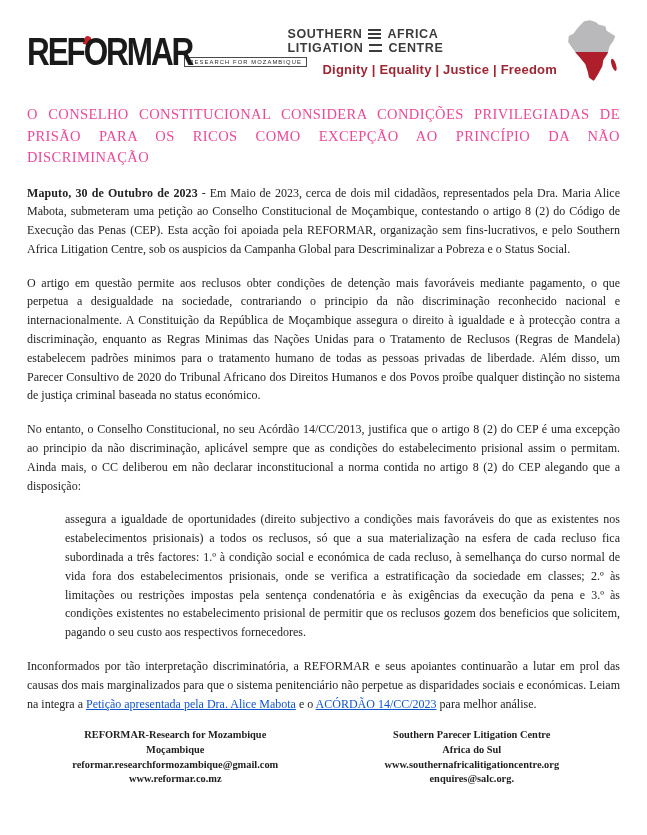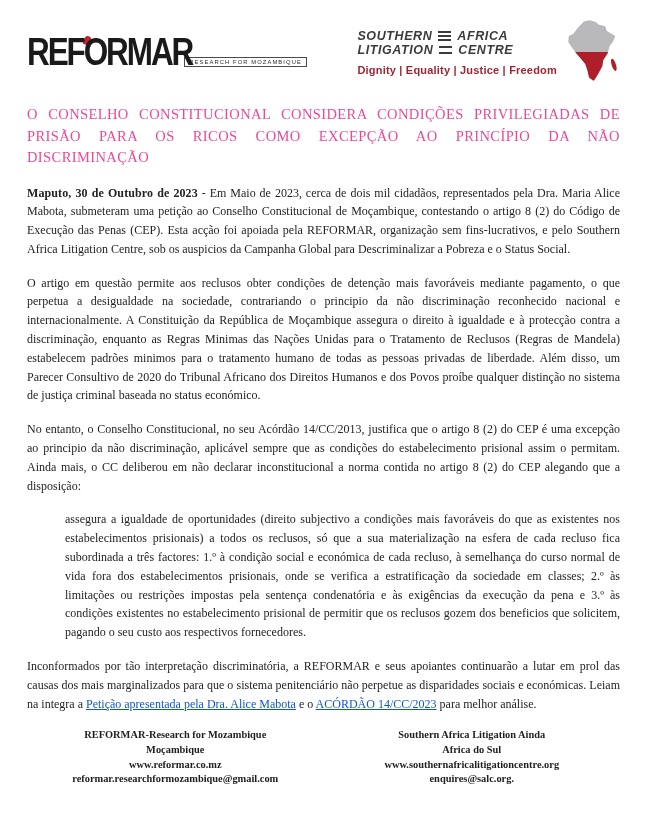--- a/index.html
+++ b/index.html
@@ -39,34 +39,35 @@
     border: 1px solid #4a4a4a; padding: 1px 4px;
     align-self: flex-end; margin: 3px 6px 0 0; white-space: nowrap;
   }
 
   
   .salc { display: flex; align-items: center; gap: 9px; }
   .salc-text { display: flex; flex-direction: column; }
   .salc-row {
     display: flex; align-items: center; gap: 6px;
     font-family: "Liberation Sans", sans-serif; font-weight: bold;
-    font-size: 12.5px; letter-spacing: 0.6px; color: #3b3b3d; line-height: 14px; font-style: italic;
+    font-size: 12.5px; letter-spacing: 0.6px; color: #3b3b3d; line-height: 14px;
   }
   .salc-eq3 {
     display: inline-block; width: 13px; height: 10px;
     background: repeating-linear-gradient(to bottom, #3b3b3d 0 2px, transparent 2px 4px);
   }
   .salc-eq2 {
     display: inline-block; width: 13px; height: 8px;
     border-top: 2px solid #3b3b3d; border-bottom: 2px solid #3b3b3d;
   }
   .salc-tagline {
     font-family: "Liberation Sans", sans-serif; font-weight: bold;
-    font-size: 11px; color: #9E2633; margin-top: 7px; letter-spacing: 0.2px;
+    font-size: 13px; color: #9E2633; margin-top: 7px; letter-spacing: 0.2px;
     white-space: nowrap;
+    margin-left: 35px;
   }
   .africa-map { width: 54px; height: 64px; }
 
   
   .dps {
     position: relative; width: 192px; padding: 2px 16px 4px 16px;
     font-family: "Liberation Sans", sans-serif; text-align: center;
   }
   .dps-kicker {
     font-size: 7px; font-weight: bold; letter-spacing: 0.8px;
@@ -162,24 +163,24 @@
   <p class="para">No entanto, o Conselho Constitucional, no seu Acórdão 14/CC/2013, justifica que o artigo 8 (2) do CEP é uma excepção ao principio da não discriminação, aplicável sempre que as condições do estabelecimento prisional assim o permitam. Ainda mais, o CC deliberou em não declarar inconstitucional a norma contida no artigo 8 (2) do CEP alegando que a disposição:</p>
 
   <p class="para blockquote">assegura a igualdade de oportunidades (direito subjectivo a condições mais favoráveis do que as existentes nos estabelecimentos prisionais) a todos os reclusos, só que a sua materialização na esfera de cada recluso fica subordinada a três factores: 1.º à condição social e económica de cada recluso, à semelhança do curso normal de vida fora dos estabelecimentos prisionais, onde se verifica a estratificação da sociedade em classes; 2.º às limitações ou restrições impostas pela sentença condenatória e às exigências da execução da pena e 3.º às condições existentes no estabelecimento prisional de permitir que os reclusos gozem dos beneficios que solicitem, pagando o seu custo aos respectivos fornecedores.</p>
 
   <p class="para"><span>Inconformados por tão interpretação discriminatória, a REFORMAR e seus apoiantes continuarão a lutar em prol das causas dos mais marginalizados para que o sistema penitenciário não perpetue as disparidades sociais e económicas. Leiam na integra a </span><a class="doc-link">Petição apresentada pela Dra. Alice Mabota</a><span> e o </span><a class="doc-link">ACÓRDÃO 14/CC/2023</a><span> para melhor análise.</span></p>
 
   <div class="footer">
     <div class="footer-col">
       <div>REFORMAR-Research for Mozambique</div>
       <div>Moçambique</div>
+      <div>reformar.researchformozambique@gmail.com</div>
       <div>www.reformar.co.mz</div>
-      <div>reformar.researchformozambique@gmail.com</div>
     </div>
     <div class="footer-col">
-      <div>Southern Africa Litigation Ainda</div>
+      <div>Southern Parecer Litigation Centre</div>
       <div>Africa do Sul</div>
       <div>www.southernafricalitigationcentre.org</div>
       <div>enquires@salc.org.</div>
     </div>
   </div>
 
 </div>
 
 </body></html>

